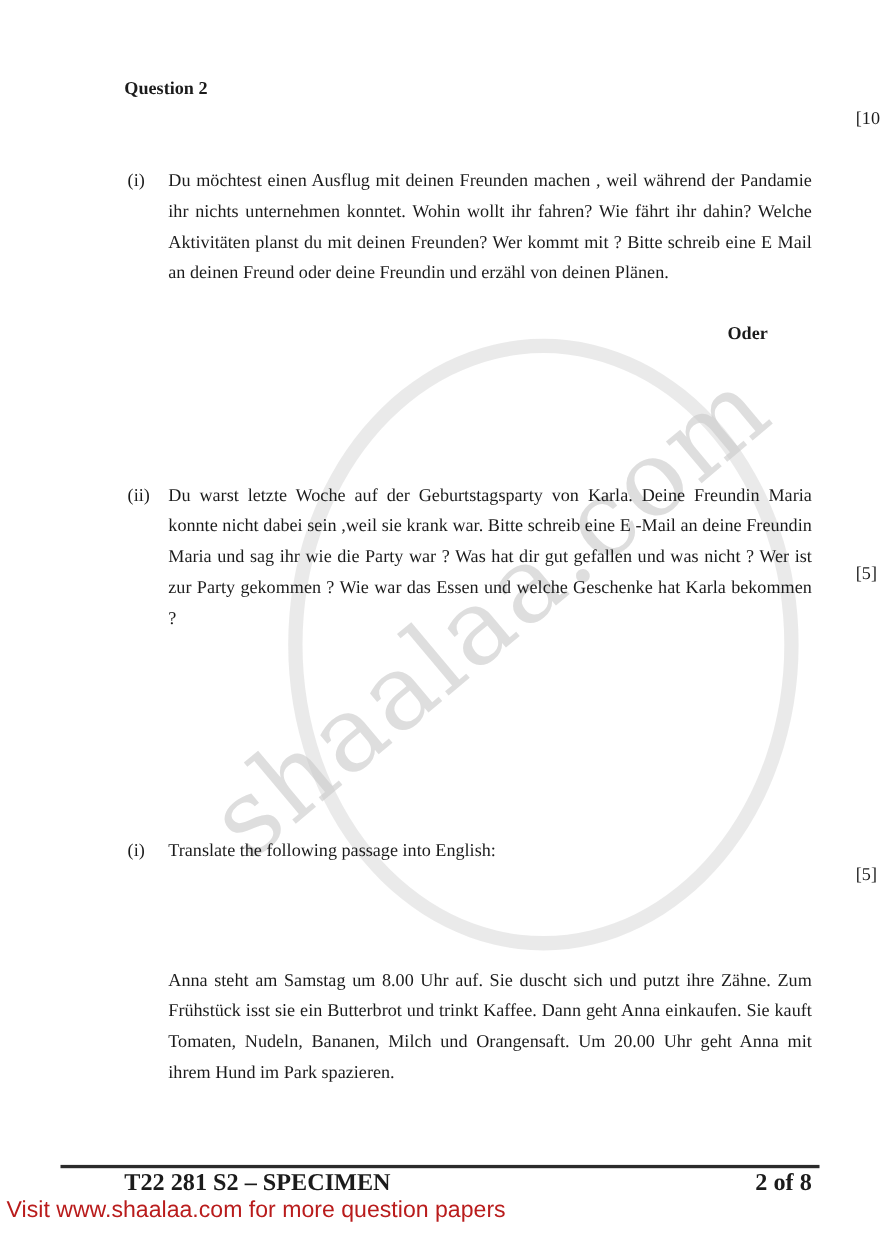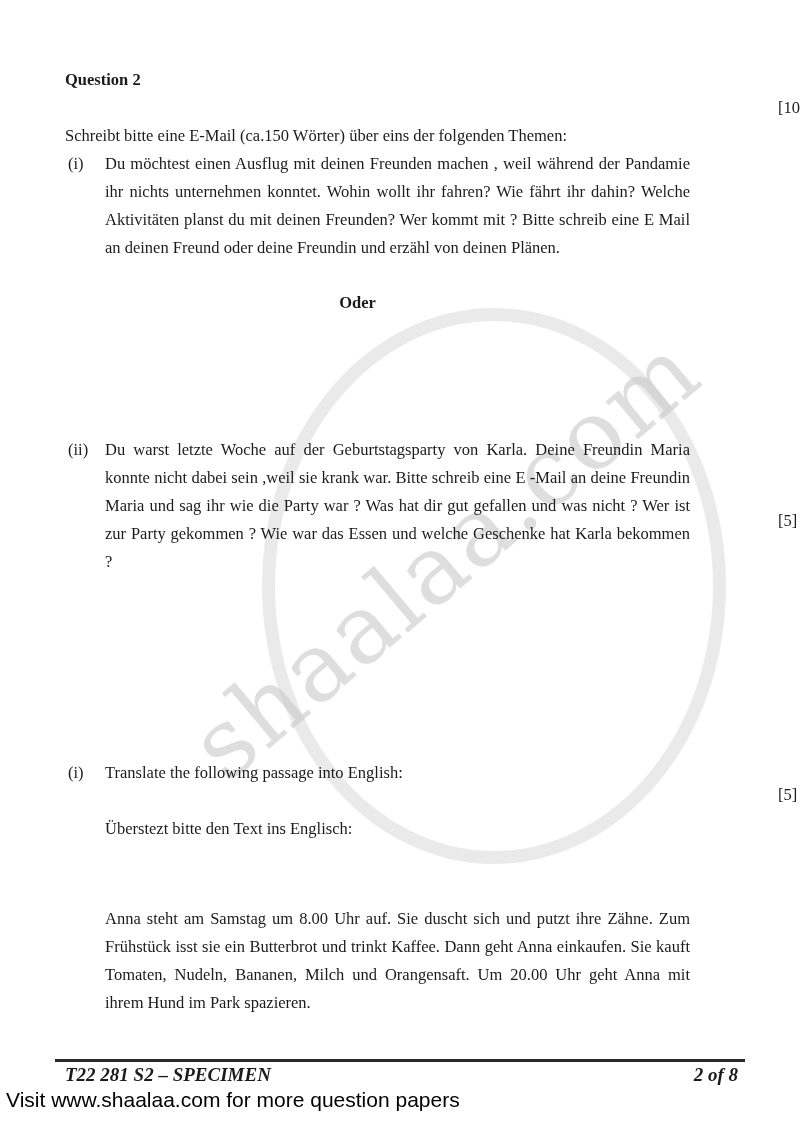--- a/index.html
+++ b/index.html
@@ -5,29 +5,29 @@
   html, body { margin: 0; padding: 0; background: #ffffff; }
   .page {
     position: relative;
     width: 800px;
     height: 1131px;
     background: #ffffff;
     font-family: "Liberation Serif", "DejaVu Serif", serif;
     color: #1b1b1b;
     overflow: hidden;
   }
-  .abs { position: absolute; }
+  .abs { position: absolute; margin-left: 48px; }
   .txt { font-size: 16.5px; line-height: 28px; }
   .bold { font-weight: bold; }
   .just { text-align: justify; }
   .col { left: 65px; width: 585px; }
   .item { padding-left: 40px; position: relative; }
   .item-label { position: absolute; left: 3px; top: 0; }
   .marks { position: absolute; left: 738px; font-size: 16.5px; line-height: 28px; margin-left: 40px; }
-  .center { text-align: center; }
+  .center { text-align: right; }
 
   
   .wm-ellipse {
     position: absolute;
     left: 262px; top: 308px;
     width: 438px; height: 530px;
     border: 13px solid #d9d9d9;
     border-radius: 50%;
     opacity: 0.55;
     z-index: 0;
@@ -47,62 +47,60 @@
     white-space: nowrap;
   }
   .content-layer { position: absolute; inset: 0; z-index: 1; }
 
   .footer-rule {
     position: absolute;
     left: 55px; top: 1059px;
     width: 690px; height: 3px;
     background: #2b2b2b;
   }
-  .footer-text { font-size: 19px; line-height: 18px; font-weight: bold; font-style: italic; }
+  .footer-text { font-size: 22px; line-height: 18px; font-weight: bold; }
   .bottom-bar-text {
     position: absolute;
     left: 6px; top: 1088px;
     font-family: "Liberation Sans", sans-serif;
     font-size: 21px;
-    color: #000000;
+    color: #b91c1c;
   }
 </style>
 </head>
 <body>
 
 <div class="page">
 
   <div class="wm-ellipse"></div>
   <div class="wm-text">shaalaa.com</div>
 
   <div class="content-layer">
 
     <div class="abs col txt bold" style="top:66px">Question 2</div>
     <div class="marks" style="top:94px">[10]</div>
-    <div class="abs col txt" style="top:122px">Schreibt bitte eine E-Mail (ca.150 Wörter) über eins der folgenden Themen:</div>
 
     <div class="abs col txt item just" style="top:150px">
       <span class="item-label">(i)</span>
       <span>Du möchtest einen Ausflug mit deinen Freunden machen , weil während der Pandamie ihr nichts unternehmen konntet. Wohin wollt ihr fahren? Wie fährt ihr dahin? Welche Aktivitäten planst du mit deinen Freunden? Wer kommt mit ? Bitte schreib eine E Mail an deinen Freund oder deine Freundin und erzähl von deinen Plänen.</span>
     </div>
 
     <div class="abs col txt bold center" style="top:289px">Oder</div>
 
     <div class="abs col txt item just" style="top:324px">
       <span class="item-label">(ii)</span>
       <span>Du warst letzte Woche auf der Geburtstagsparty von Karla. Deine Freundin Maria konnte nicht dabei sein ,weil sie krank war. Bitte schreib eine E -Mail an deine Freundin Maria und sag ihr wie die Party war ? Was hat dir gut gefallen und was nicht ? Wer ist zur Party gekommen ? Wie war das Essen und welche Geschenke hat Karla bekommen ?</span>
     </div>
 
 
     <div class="abs col txt item" style="top:507px">
       <span class="item-label">(i)</span>
       <span>Translate the following passage into English:</span>
     </div>
     <div class="marks" style="top:507px">[5]</div>
-    <div class="abs col txt item" style="top:535px">Überstezt bitte den Text ins Englisch:</div>
 
     <div class="abs col txt item just" style="top:597px">Anna steht am Samstag um 8.00 Uhr auf. Sie duscht sich und putzt ihre Zähne. Zum Frühstück isst sie ein Butterbrot und trinkt Kaffee. Dann geht Anna einkaufen. Sie kauft Tomaten, Nudeln, Bananen, Milch und Orangensaft. Um 20.00 Uhr geht Anna mit ihrem Hund im Park spazieren.</div>
 
     <div class="marks" style="top:781px">[5]</div>
 
     <div class="footer-rule"></div>
     <div class="abs footer-text" style="left:65px; top:1066px">T22 281 S2 – SPECIMEN</div>
     <div class="abs footer-text" style="right:62px; top:1066px">2 of 8</div>
 
     <div class="bottom-bar-text">Visit www.shaalaa.com for more question papers</div>

